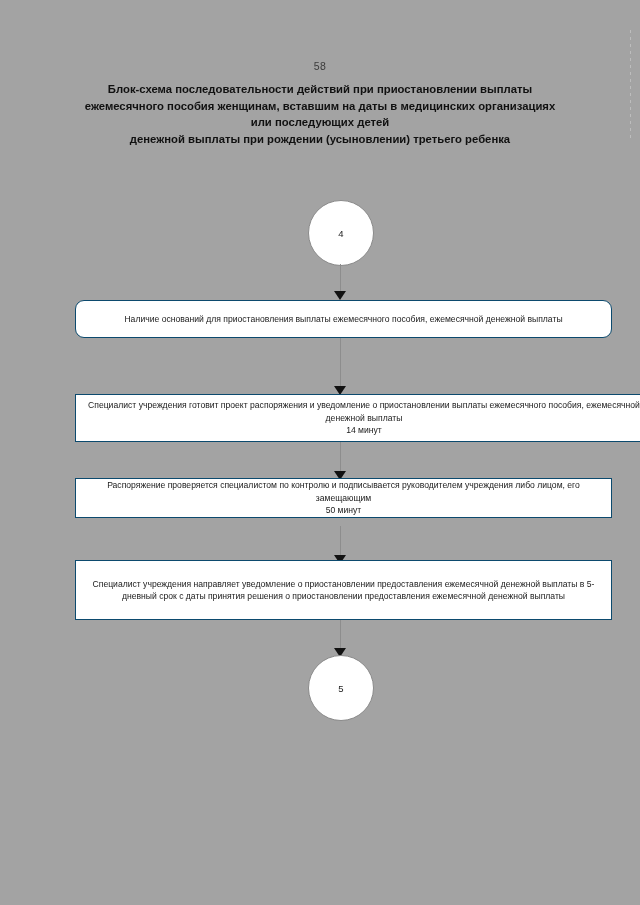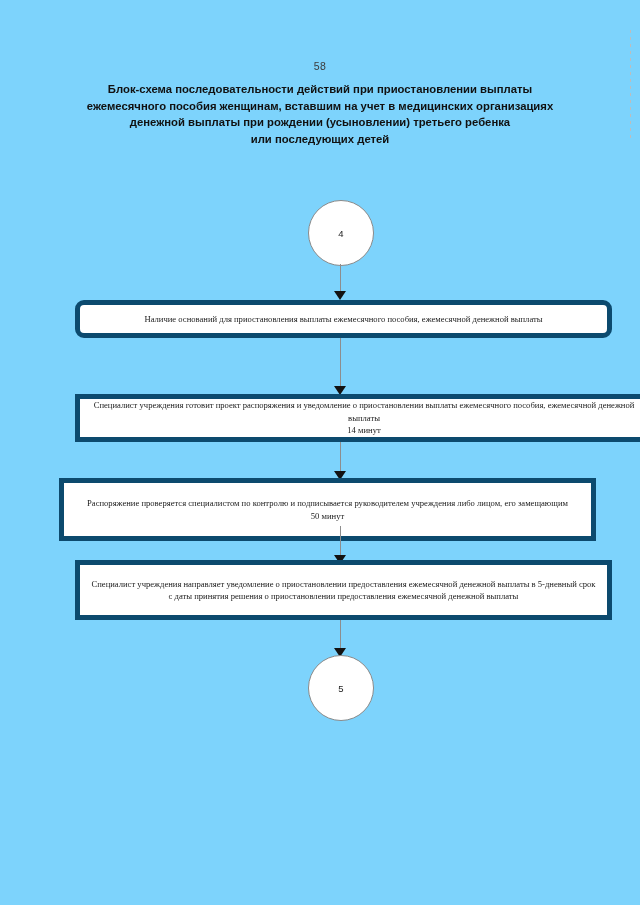--- a/index.html
+++ b/index.html
@@ -14,21 +14,21 @@
     font-family: "Liberation Sans", sans-serif;
     color: #000000;
     overflow: hidden;
   }
 
   .page {
     position: absolute;
     left: 0; top: 0;
     width: 640px;
     height: 905px;
-    background: #7dd3fc;
+    background: #a3a3a3;
   }
 
   
   .scan-edge {
     position: absolute;
     top: 30px;
     left: 630px;
     width: 1px;
     height: 110px;
     background: repeating-linear-gradient(to bottom, #bdbdbd 0px, #bdbdbd 3px, transparent 3px, transparent 7px);
@@ -66,32 +66,31 @@
     background: #ffffff;
     display: flex;
     align-items: center;
     justify-content: center;
     font-size: 9.5px;
     color: #222222;
   }
 
   .node-box {
     position: absolute;
-    border: 5px solid #0c4a6e;
+    border: 1px solid #0c4a6e;
     background: #ffffff;
     box-sizing: border-box;
     display: flex;
     align-items: center;
     justify-content: center;
     text-align: center;
     font-size: 8.6px;
     line-height: 12.4px;
     color: #1a1a1a;
     padding: 4px 10px;
-    font-family: Liberation Serif, serif;
   }
   .node-box.rounded { border-radius: 9px; }
   .node-box .txt { display: block; width: 100%; }
 
   
   .connector {
     position: absolute;
     width: 1px;
     background: #8d8d8d;
   }
@@ -107,23 +106,23 @@
 <body>
 
 <div class="page">
 
   <div class="scan-edge"></div>
 
   <div class="page-number">58</div>
 
   <div class="doc-title">
     <span class="ln">Блок-схема последовательности действий при приостановлении выплаты</span>
-    <span class="ln">ежемесячного пособия женщинам, вставшим на учет в медицинских организациях</span>
+    <span class="ln">ежемесячного пособия женщинам, вставшим на даты в медицинских организациях</span>
+    <span class="ln">или последующих детей</span>
     <span class="ln">денежной выплаты при рождении (усыновлении) третьего ребенка</span>
-    <span class="ln">или последующих детей</span>
   </div>
 
   <div class="node-circle" style="left:308px; top:200px; width:64px; height:64px;">
     <span>4</span>
   </div>
 
   <div class="connector" style="left:340px; top:264px; height:28px;"></div>
   <div class="arrowhead" style="left:334px; top:291px;"></div>
 
   <div class="node-box rounded" style="left:75px; top:300px; width:537px; height:38px;">
@@ -136,21 +135,21 @@
   <div class="node-box" style="left:75px; top:394px; width:578px; height:48px;">
     <span class="txt">
       <span>Специалист учреждения готовит проект распоряжения и уведомление о приостановлении выплаты ежемесячного пособия, ежемесячной денежной выплаты</span><br>
       <span>14 минут</span>
     </span>
   </div>
 
   <div class="connector" style="left:340px; top:442px; height:32px;"></div>
   <div class="arrowhead" style="left:334px; top:471px;"></div>
 
-  <div class="node-box" style="left:59px; top:478px; width:537px; height:63px;">
+  <div class="node-box" style="left:75px; top:478px; width:537px; height:40px;">
     <span class="txt">
       <span>Распоряжение проверяется специалистом по контролю и подписывается руководителем учреждения либо лицом, его замещающим</span><br>
       <span>50 минут</span>
     </span>
   </div>
 
   <div class="connector" style="left:340px; top:526px; height:32px;"></div>
   <div class="arrowhead" style="left:334px; top:555px;"></div>
 
   <div class="node-box" style="left:75px; top:560px; width:537px; height:60px;">

